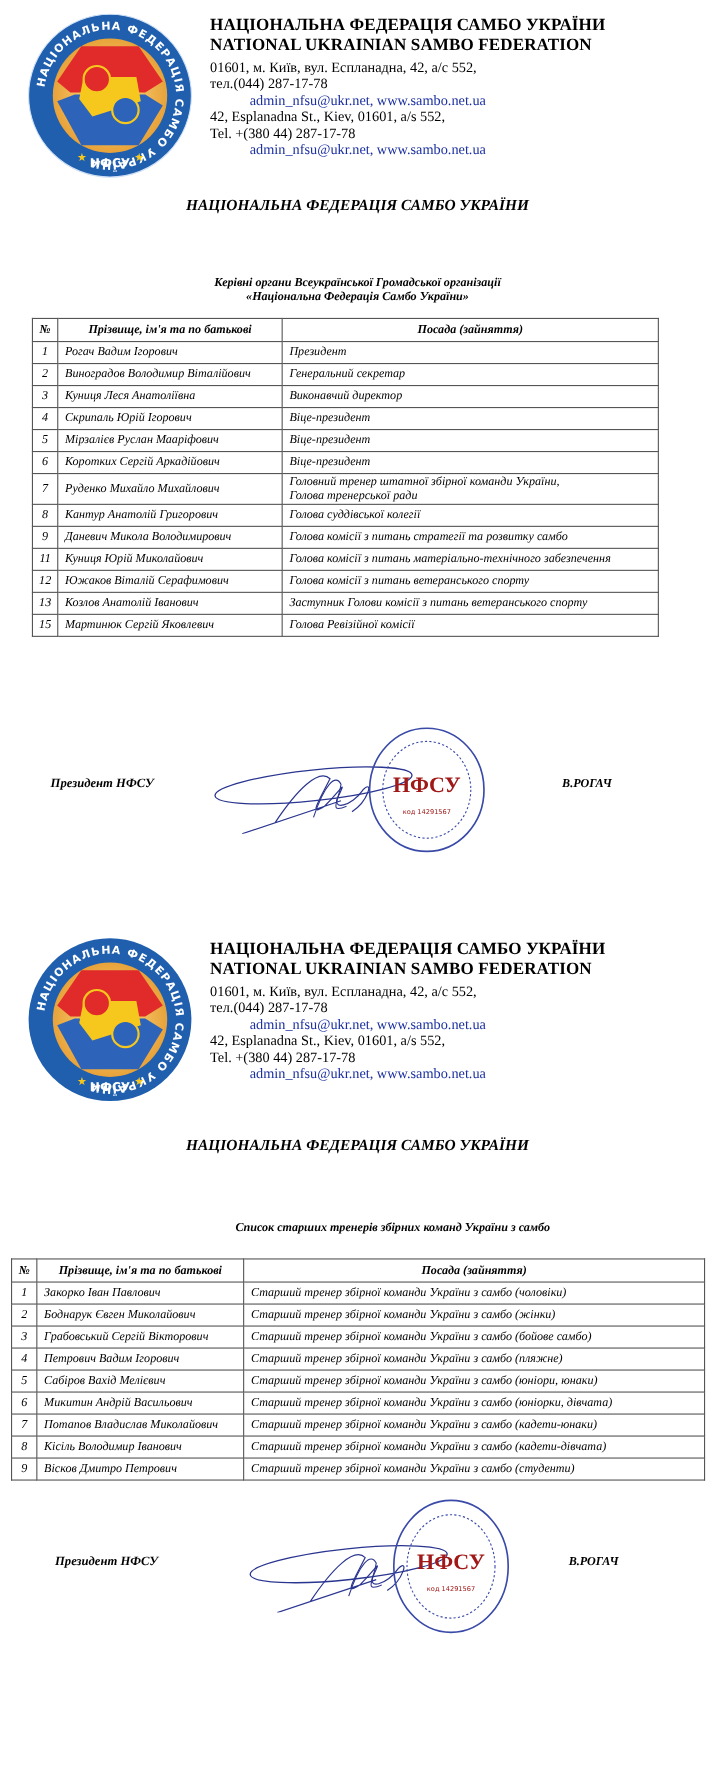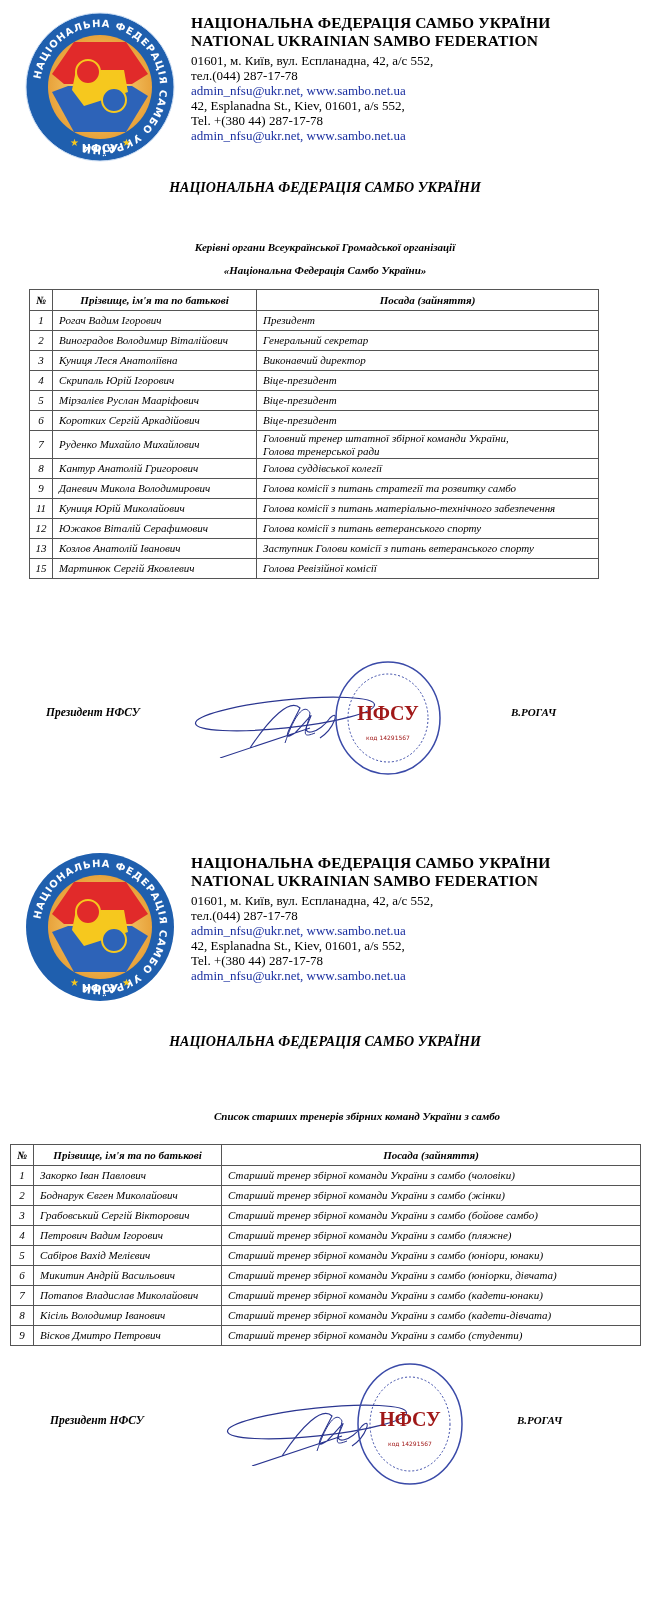--- a/index.html
+++ b/index.html
@@ -6,21 +6,21 @@
   body { width: 650px; height: 1620px; position: relative; overflow: hidden; font-family: "Liberation Serif", "DejaVu Serif", serif; color: #000; }
   .page { position: absolute; left: 0; width: 650px; }
   .page1 { top: 0; height: 820px; }
   .page2 { top: 830px; height: 790px; }
 
   .letterhead { position: absolute; left: 0; top: 0; width: 650px; height: 160px; }
   .logo { position: absolute; left: 24px; top: 12px; width: 152px; height: 150px; }
   .lh-text { position: absolute; left: 191px; top: 14px; width: 440px; }
   .lh-title { font-weight: bold; font-size: 15.5px; line-height: 18px; letter-spacing: 0.1px; white-space: nowrap; }
   .lh-line { font-size: 13px; line-height: 15px; white-space: nowrap; }
-  .lh-line.blue { color: #1a2fa0; }
+  .lh-line.blue { color: #1a2fa0; margin-left: 36px; }
   .lh-gap { height: 3px; }
 
   .doc-heading { position: absolute; left: 0; width: 650px; text-align: center; font-weight: bold; font-style: italic; font-size: 14px; }
   .doc-subheading { position: absolute; left: 0; width: 650px; text-align: center; font-weight: bold; font-style: italic; font-size: 11px; line-height: 13px; }
 
   table.roster { position: absolute; border-collapse: collapse; font-size: 11px; font-style: italic; }
   table.roster th, table.roster td { border: 1px solid #555; padding: 0 6px; vertical-align: middle; }
   table.roster th { font-weight: bold; height: 20px; text-align: center; }
   table.roster td { line-height: 13px; }
   table.roster td.num { text-align: center; padding: 0 2px; }
@@ -69,21 +69,21 @@
       <div class="lh-line">тел.(044) 287-17-78</div>
       <div class="lh-line blue">admin_nfsu@ukr.net, www.sambo.net.ua</div>
       <div class="lh-line">42, Esplanadna St., Kiev, 01601, a/s 552,</div>
       <div class="lh-line">Tel. +(380 44) 287-17-78</div>
       <div class="lh-line blue">admin_nfsu@ukr.net, www.sambo.net.ua</div>
     </div>
   </div>
 
   <div class="doc-heading" style="top:180px;">НАЦІОНАЛЬНА ФЕДЕРАЦІЯ САМБО УКРАЇНИ</div>
 
-  <div class="doc-subheading" style="top:241px;">Керівні органи Всеукраїнської Громадської організації</div>
+  <div class="doc-subheading" style="top:251px;">Керівні органи Всеукраїнської Громадської організації</div>
   <div class="doc-subheading" style="top:264px;">«Національна Федерація Самбо України»</div>
 
   <table class="roster" style="left:29px; top:289px; width:570px;">
     <colgroup>
         <col style="width:20px">
         <col style="width:204px">
         <col>
       </colgroup>
     <thead>
       <tr>

